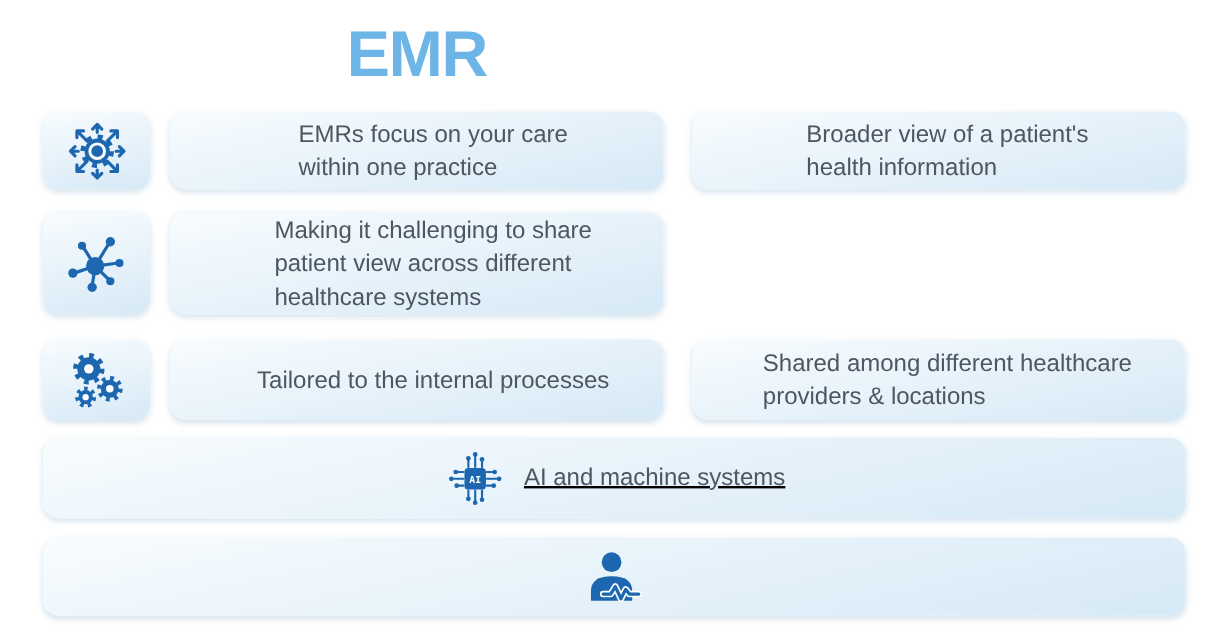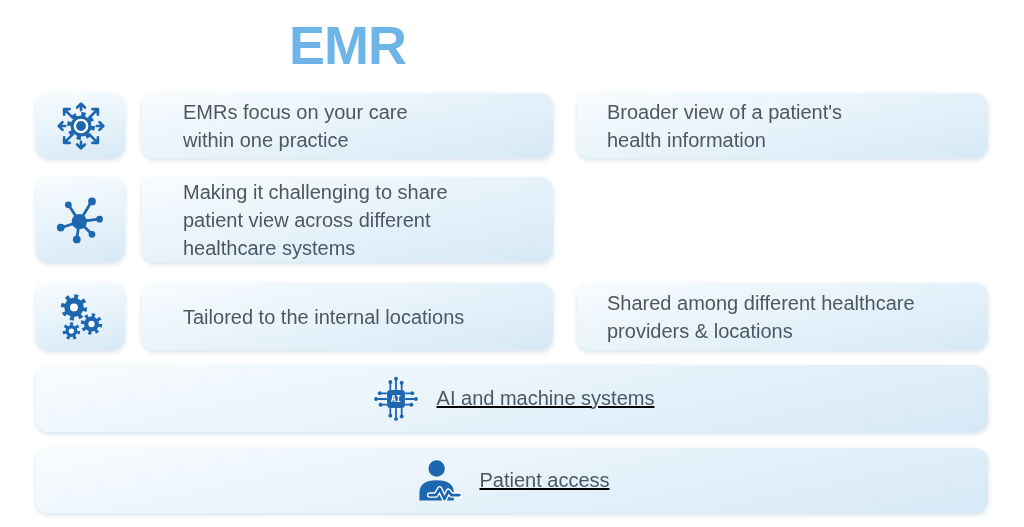--- a/index.html
+++ b/index.html
@@ -11,21 +11,21 @@
     position:absolute;top:14px;height:62px;line-height:62px;
     text-align:center;font-size:54px;font-weight:bold;letter-spacing:-1px;
     color:#6db5e7;
   }
   .title-emr{left:142px;width:411px;}
   .title-ehr{left:577px;width:411px;}
   .box{
     position:absolute;border-radius:13px;box-sizing:border-box;
     background:linear-gradient(168deg,#f8fcfe 0%,#eaf4fb 42%,#d6e9f6 100%);
     box-shadow:0 2px 5px rgba(110,155,190,.30);
-    display:flex;align-items:center;
+    display:flex;align-items:center;justify-content:center;
   }
   .icon-box{left:36px;width:89px;justify-content:center;}
   .emr-box{left:142px;width:411px;padding:6px 14px 6px 41px;}
   .ehr-box{left:577px;width:411px;padding:6px 16px 6px 30px;}
   .wide-box{left:36px;width:952px;justify-content:center;}
   .cell-text{
     white-space:pre-line;font-size:20px;line-height:28px;color:#4d5761;font-weight:500;
   }
   .wide-inner{display:flex;align-items:center;gap:15px;text-decoration:underline;}
   .wide-label{font-size:20px;color:#4d5761;font-weight:500;}
@@ -104,21 +104,21 @@
         <circle cx="44" cy="40" r="10" fill="none" stroke="#1c67af" stroke-width="4.5" stroke-dasharray="3.5 4.35"></circle>
         <circle cx="44" cy="40" r="8.6" fill="#1c67af"></circle>
         <circle cx="44" cy="40" r="3.6" fill="#ffffff"></circle>
         <circle cx="21" cy="48" r="8" fill="none" stroke="#1c67af" stroke-width="4" stroke-dasharray="3.3 3.9"></circle>
         <circle cx="21" cy="48" r="6.8" fill="#1c67af"></circle>
         <circle cx="21" cy="48" r="3" fill="#ffffff"></circle>
       </svg>
     </span>
   </div>
   <div class="box emr-box" style="top:283px;height:67px;">
-    <span class="cell-text">Tailored to the internal locations</span>
+    <span class="cell-text">Tailored to the internal processes</span>
   </div>
   <div class="box ehr-box" style="top:283px;height:67px;">
     <span class="cell-text">Shared among different healthcare
 providers &amp; locations</span>
   </div>
 
   <div class="box wide-box" style="top:365px;height:67px;">
     <div class="wide-inner">
       <span>
         <svg width="52" height="52" viewBox="0 0 64 64">
@@ -161,17 +161,16 @@
   <div class="box wide-box" style="top:448px;height:65px;">
     <div class="wide-inner">
       <span>
         <svg width="50" height="50" viewBox="0 0 64 64">
           <circle cx="29" cy="16" r="10.5" fill="#1c67af"></circle>
           <path d="M7,57 V47 Q7,31 29,31 Q51,31 51,47 V57 Z" fill="#1c67af"></path>
           <polyline points="20,50 28,50 33,42 39,55 44,45 48,50 58,50" fill="none" stroke="#ffffff" stroke-width="7" stroke-linecap="round" stroke-linejoin="round"></polyline>
           <polyline points="20,50 28,50 33,42 39,55 44,45 48,50 58,50" fill="none" stroke="#1c67af" stroke-width="3.5" stroke-linecap="round" stroke-linejoin="round"></polyline>
         </svg>
       </span>
-      <span class="wide-label">Patient access</span>
     </div>
   </div>
 
 </div>
 
 </body></html>

